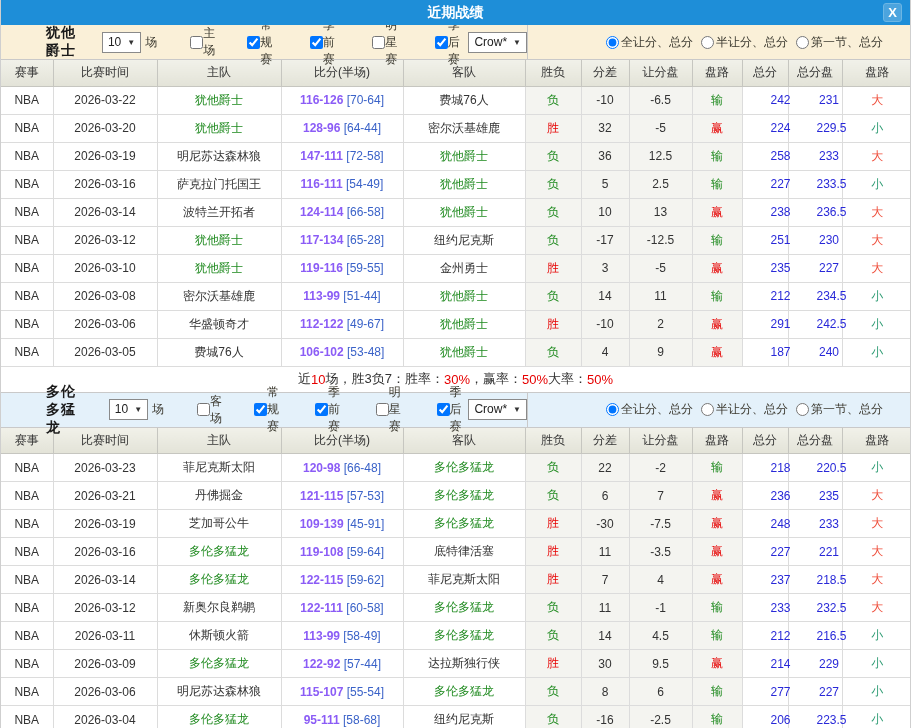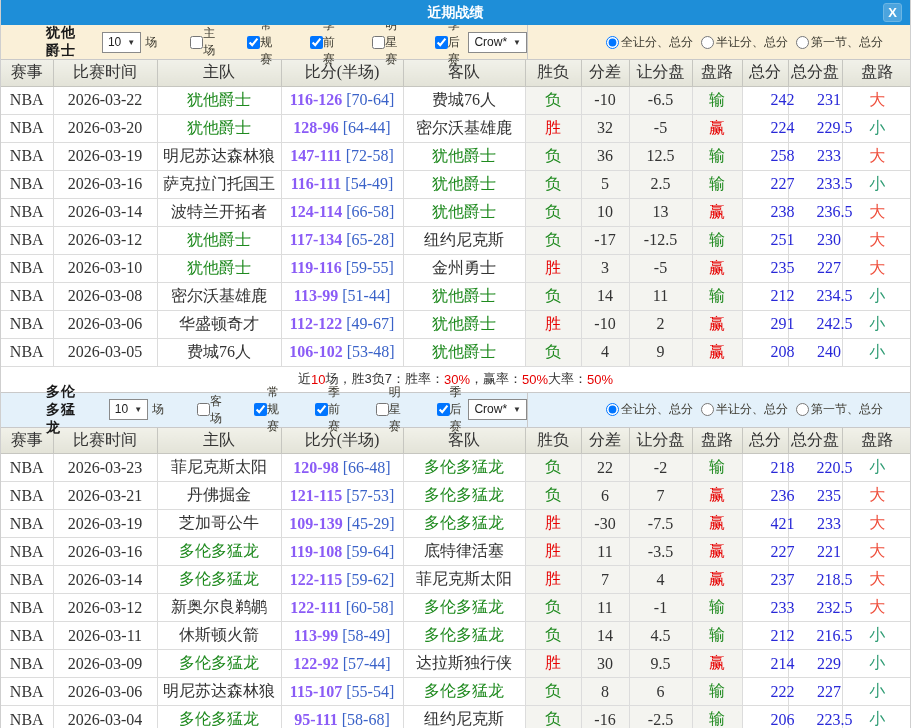--- a/index.html
+++ b/index.html
@@ -24,21 +24,21 @@
   .selbox .arrow { font-size:8px; color:#333; }
   .suffix { margin:0 2px 0 4px; }
   .chk { display:inline-flex; align-items:center;margin-left:31px; }
   .chk input { width:13px; height:13px; margin:0; }
   .chk span { margin-right:1px; }
   .radios { display:flex; align-items:center; gap:2px; }
   .radios label { display:inline-flex; align-items:center; margin-right:6px; }
   .radios input { width:13px; height:13px; margin:0 2px 0 0; }
 
   
-  table { width:911px; border-collapse:collapse; table-layout:fixed; font-size:16px;font-family:Liberation Serif, serif; }
+  table { width:911px; border-collapse:collapse; table-layout:fixed; font-size:12px; }
   col.c0{width:52px} col.c1{width:104px} col.c2{width:124px} col.c3{width:122px} col.c4{width:122px}
   col.c5{width:56px} col.c6{width:48px} col.c7{width:63px} col.c8{width:50px} col.c9{width:46px}
   col.c10{width:54px} col.c11{width:70px}
   th { height:26px; font-weight:normal; color:#333; text-align:center;
     background:linear-gradient(#f1f1e9,#e3e3d8); border:1px solid #c6c6c0; border-top:none; }
   th:first-child { border-left:none; } th:last-child { border-right:none; }
   td { height:28px; text-align:center; color:#333; border:1px solid #dcdcdc; background:#fff; }
   td:first-child { border-left:none; } td:last-child { border-right:none; }
   td.gray { background:#f4f4f0; }
   .t-green { color:#1f8a1f; } .t-red { color:#e60000; }
@@ -266,21 +266,21 @@
             <tr>
               <td>NBA</td>
               <td>2026-03-05</td>
               <td><span>费城76人</span></td>
               <td class="score"><b>106-102</b> <span class="half">[53-48]</span></td>
               <td><span class="team-green">犹他爵士</span></td>
               <td class="gray t-green">负</td>
               <td class="gray">4</td>
               <td class="gray">9</td>
               <td class="gray t-red">赢</td>
-              <td class="t-blue">208</td>
+              <td class="t-blue">187</td>
               <td class="t-blue">240</td>
               <td class="t-small">小</td>
             </tr>
           </tbody>
         </table>
         <div class="summary">
           <span class="">近 </span>
           <span class="red">10</span>
           <span class=""> 场，胜3负7：胜率：</span>
           <span class="red">30%</span>
@@ -390,27 +390,27 @@
               <td class="gray">7</td>
               <td class="gray t-red">赢</td>
               <td class="t-blue">236</td>
               <td class="t-blue">235</td>
               <td class="t-big">大</td>
             </tr>
             <tr>
               <td>NBA</td>
               <td>2026-03-19</td>
               <td><span>芝加哥公牛</span></td>
-              <td class="score"><b>109-139</b> <span class="half">[45-29]</span></td>
+              <td class="score"><b>109-139</b> <span class="half">[45-91]</span></td>
               <td><span class="team-green">多伦多猛龙</span></td>
               <td class="gray t-red">胜</td>
               <td class="gray">-30</td>
               <td class="gray">-7.5</td>
               <td class="gray t-red">赢</td>
-              <td class="t-blue">421</td>
+              <td class="t-blue">248</td>
               <td class="t-blue">233</td>
               <td class="t-big">大</td>
             </tr>
             <tr>
               <td>NBA</td>
               <td>2026-03-16</td>
               <td><span class="team-green">多伦多猛龙</span></td>
               <td class="score"><b>119-108</b> <span class="half">[59-64]</span></td>
               <td><span>底特律活塞</span></td>
               <td class="gray t-red">胜</td>
@@ -480,21 +480,21 @@
             <tr>
               <td>NBA</td>
               <td>2026-03-06</td>
               <td><span>明尼苏达森林狼</span></td>
               <td class="score"><b>115-107</b> <span class="half">[55-54]</span></td>
               <td><span class="team-green">多伦多猛龙</span></td>
               <td class="gray t-green">负</td>
               <td class="gray">8</td>
               <td class="gray">6</td>
               <td class="gray t-green">输</td>
-              <td class="t-blue">222</td>
+              <td class="t-blue">277</td>
               <td class="t-blue">227</td>
               <td class="t-small">小</td>
             </tr>
             <tr>
               <td>NBA</td>
               <td>2026-03-04</td>
               <td><span class="team-green">多伦多猛龙</span></td>
               <td class="score"><b>95-111</b> <span class="half">[58-68]</span></td>
               <td><span>纽约尼克斯</span></td>
               <td class="gray t-green">负</td>

